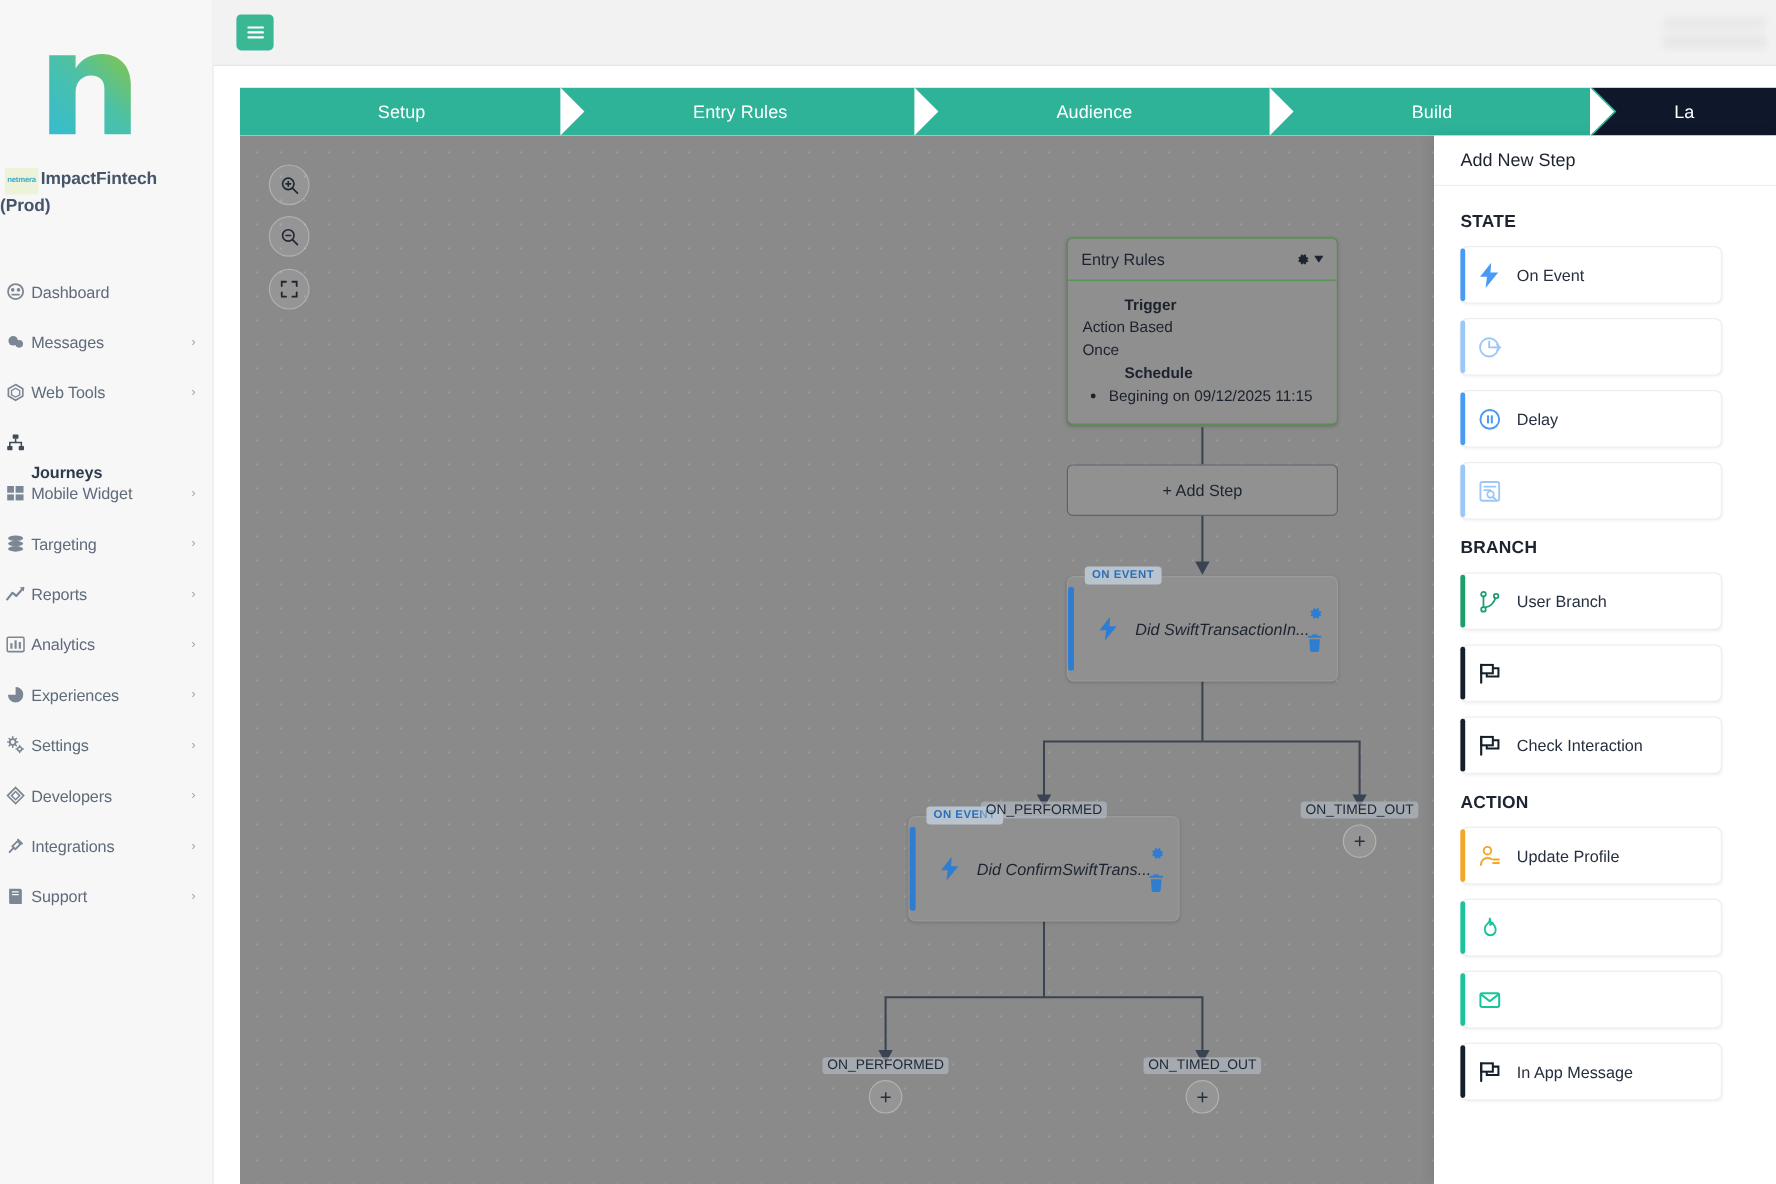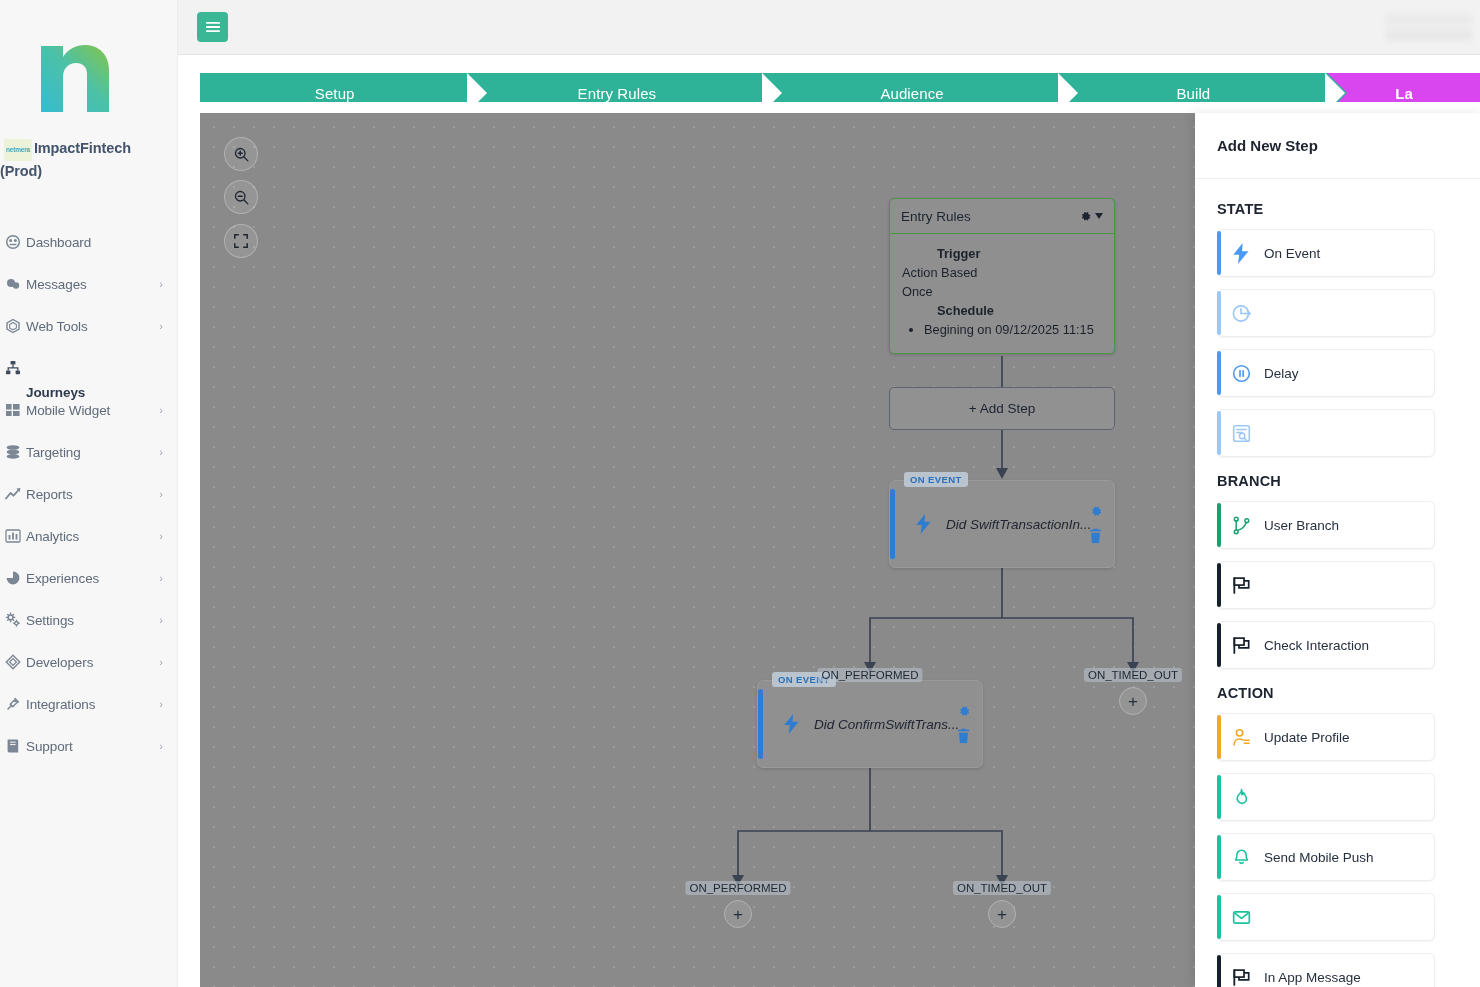--- a/index.html
+++ b/index.html
@@ -57,30 +57,30 @@
     font-size: 14px; cursor: pointer;
   }
   #header-blur {
     position: absolute; right: 8px; top: 14px; width: 86px; height: 28px;
     background: linear-gradient(#e8e8e9 0 40%, #f2f2f3 40% 55%, #e6e6e7 55% 96%, #f2f2f3 96%);
     filter: blur(3px); opacity: .85;
   }
 
   
   #stepper {
-    position: absolute; left: 200px; top: 73px; width: 1280px; height: 29px;
+    position: absolute; left: 200px; top: 73px; width: 1280px; height: 40px;
     display: flex; overflow: hidden;
   }
   .step {
     position: relative; height: 40px; display: flex; align-items: center;
     justify-content: center; color: #fff; font-size: 15px;
     background: #2eb398; cursor: pointer; letter-spacing: .1px;
   }
   .step.done { background: #2eb398; }
-  .step.pending { background: #d946ef; font-weight: bold; }
+  .step.pending { background: #0f172a; }
   .step::after {
     content: ""; position: absolute; right: -20px; top: 0;
     width: 0; height: 0; z-index: 2;
     border-top: 20px solid transparent; border-bottom: 20px solid transparent;
     border-left: 20px solid currentColor;
   }
   .step.done::after { color: #2eb398; }
   .step.pending::after { color: #b9b9b9; }
   .step::before {
     content: ""; position: absolute; right: -20px; top: 0;
@@ -174,23 +174,23 @@
   }
   #edges { position: absolute; left: 0; top: 0; width: 1280px; height: 874px; }
 
   
   #panel {
     position: absolute; right: 0; top: 113px; width: 285px; height: 874px;
     background: #ffffff; box-shadow: -2px 0 10px rgba(0,0,0,.10);
     overflow: hidden;
   }
   #panel-head {
-    height: 66px; display: flex; align-items: center; padding: 0 22px;
+    height: 42px; display: flex; align-items: center; padding: 0 22px;
     border-bottom: 1px solid #eceef1;
-    font-size: 15px; font-weight: bold; color: #1d2430;
+    font-size: 15px; font-weight: normal; color: #1d2430;
   }
   #panel-body { padding: 14px 0 0 22px; }
   .grp-title {
     font-size: 14.5px; font-weight: bold; color: #1d2430;
     margin: 16px 0 12px 0; letter-spacing: .2px;
   }
   .grp-title:first-child { margin-top: 8px; }
   .card-grid { display: flex; flex-wrap: wrap; gap: 12px 18px; }
   .step-card {
     position: relative; width: 218px; height: 48px; flex: 0 0 218px;
@@ -633,30 +633,20 @@
               <svg width="19" height="19" viewBox="0 0 18 18">
                 <path d="M9 1.4c.8 3-2.4 3.8-3.6 6.4-1.3 2.8.5 6.8 3.9 6.8 3.2 0 4.9-2.6 4.2-5.6-.5-2-1.8-2.7-2.4-4.4-.4 1-1.1 1.5-1.8 1.8.5-1.7.3-3.6-.3-5z" fill="none" stroke="#19c39c" stroke-width="1.5" stroke-linejoin="round"></path>
               </svg>
             </span>
             <span class="c-label"></span>
           </div>
           <div class="step-card">
             <span class="accent" style="background:#19c39c"></span>
             <span class="c-ico">
               <svg width="19" height="19" viewBox="0 0 18 18">
-                <path d="M9 2.2a4.4 4.4 0 0 0-4.4 4.4c0 3.6-1.2 4.7-1.2 4.7h11.2s-1.2-1.1-1.2-4.7A4.4 4.4 0 0 0 9 2.2z" fill="none" stroke="#19c39c" stroke-width="1.5" stroke-linejoin="round"></path>
-                <path d="M7.4 13.6a1.8 1.8 0 0 0 3.2 0" fill="none" stroke="#19c39c" stroke-width="1.5" stroke-linecap="round"></path>
-              </svg>
-            </span>
-            <span class="c-label">Send Mobile Push</span>
-          </div>
-          <div class="step-card">
-            <span class="accent" style="background:#19c39c"></span>
-            <span class="c-ico">
-              <svg width="19" height="19" viewBox="0 0 18 18">
                 <rect x="1.6" y="3.6" width="14.8" height="10.8" rx="1.4" fill="none" stroke="#19c39c" stroke-width="1.6"></rect>
                 <path d="M2.4 4.6 9 9.8l6.6-5.2" fill="none" stroke="#19c39c" stroke-width="1.6" stroke-linejoin="round"></path>
               </svg>
             </span>
             <span class="c-label"></span>
           </div>
           <div class="step-card">
             <span class="accent" style="background:#16202b"></span>
             <span class="c-ico">
               <svg width="19" height="19" viewBox="0 0 18 18">

